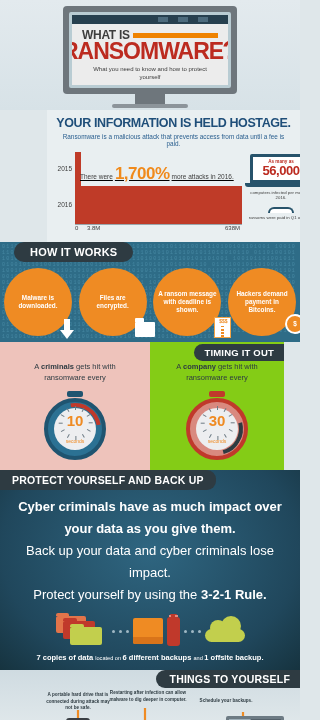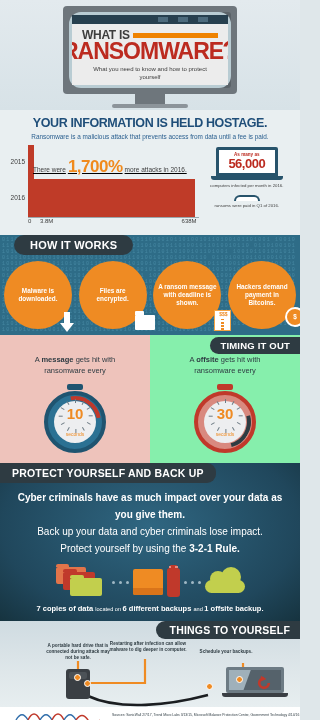--- a/index.html
+++ b/index.html
@@ -22,38 +22,38 @@
     background-image:radial-gradient(circle, rgba(150,175,190,.30) 0.6px, transparent 0.7px);
     background-size:4px 4px;
   }
   .monitor{
     position:absolute; left:63px; top:6px; width:174px; height:88px;
     background:#6e767c; border-radius:4px; padding:6px;
   }
   .monitor-shade{ position:absolute; right:6px; top:6px; bottom:6px; width:40px; background:#5b6369; border-radius:0 3px 3px 0;}
   .screen{
     position:relative; width:100%; height:100%;
-    background:#b9ccd3; padding:3px; border-radius:12px;
+    background:#b9ccd3; padding:3px; border-radius:2px;
   }
   .screen-inner{ position:relative; width:100%; height:100%; background:#ececec; overflow:hidden;}
   .titlebar{ height:9px; background:#27404f; position:relative;}
   .titlebar .tb-seg{ position:absolute; top:2px; height:5px; background:#4d6b7d;}
   .stand{ position:absolute; left:135px; top:94px; width:30px; height:11px; background:#6e767c;}
   .base{ position:absolute; left:112px; top:104px; width:76px; height:4px; background:#8c949a; border-radius:2px;}
   .hero-txt{ padding:4px 6px 0; text-align:center;}
   .what-is-row{ display:flex; align-items:center; gap:3px; padding:0 4px;}
   .what-is{ font-family:"Liberation Sans", sans-serif; font-weight:bold; font-size:12px; color:#3d3d3d; letter-spacing:-.3px; white-space:nowrap;}
   .orange-bar{ flex:1; height:5px; background:#ef8200; }
   .qmark{ font-size:26px; font-weight:bold; color:#bc2b20; line-height:.7; margin-left:-1px;}
   .ransom-word{ display:flex; align-items:baseline; justify-content:center; margin-top:-2px;}
   .ransom-word .w{ font-size:23px; font-weight:bold; color:#bc2b20; letter-spacing:-1px; line-height:1;}
   .hero-sub{ font-size:6px; color:#3d3d3d; line-height:1.35; margin-top:2px; padding:0 10px;}
 
   
-  .sec-hostage{ position:relative; background:#e9eff1; padding:6px 8px 8px; }
+  .sec-hostage{ position:relative; background:#e9eff1; padding:6px 8px 8px;margin-left:47px; }
   .sec-hostage:before{
     content:""; position:absolute; inset:0;
     background-image:radial-gradient(circle, rgba(150,175,190,.22) 0.6px, transparent 0.7px);
     background-size:4px 4px;
   }
   .sec-hostage > *{ position:relative; }
   .h1-title{ text-align:center; font-size:12.5px; font-weight:bold; color:#1f4e79; letter-spacing:-.4px;}
   .h1-sub{ text-align:center; font-size:6.4px; color:#2a5f8f; margin-top:3px;}
   .h1-sub2{ text-align:center; font-size:8.5px; font-weight:bold; color:#1f4e79; margin-top:5px;}
 
@@ -112,41 +112,41 @@
   .ico-folder:before{ content:""; position:absolute; left:0; top:-4px; width:9px; height:4px; background:#fff; border-radius:1px 1px 0 0;}
   .ico-doc{ position:absolute; right:-10px; bottom:-2px; width:17px; height:21px; background:#fff; border:1px solid #f4a445;}
   .ico-doc i{ display:block; height:1.6px; background:#ef8b23; margin:1.6px 2px;}
   .ico-doc .ddd{ font-style:normal; font-size:5px; color:#ef8b23; text-align:center; display:block; font-weight:bold; height:auto; background:none; margin:0;}
   .ico-coin{ position:absolute; right:-9px; bottom:2px; width:20px; height:20px; border-radius:50%; background:#ef8b23; border:2px solid #fff;
              color:#fff; font-size:12px; font-weight:bold; display:flex; align-items:center; justify-content:center;}
 
   
   .sec-timing{ position:relative; display:flex; height:128px;}
   .t-left{ width:150px; background:#eec3bb; position:relative;}
-  .t-right{ width:150px; background:#86efac; position:relative;}
+  .t-right{ width:134px; background:#84cc16; position:relative;}
   .t-head{ position:absolute; right:0; top:0; }
   .t-head .banner{ font-size:9.5px; padding:3px 10px; border-radius:9px 0 0 9px;}
   .t-txt{ text-align:center; font-size:7.5px; color:#2e3b42; line-height:1.5; padding-top:19px;}
   .t-txt b{ font-weight:bold;}
   .t-left .t-txt{ padding-top:19px;}
   .watch{ position:relative; width:62px; margin:7px auto 0; }
   .w-stem{ width:16px; height:6px; border-radius:2px; margin:0 auto 1px;}
   .w-body{ position:relative; width:62px; height:62px; border-radius:50%; display:flex; align-items:center; justify-content:center;}
   .w-face{ width:42px; height:42px; border-radius:50%; background:#edeef0; display:flex; flex-direction:column; align-items:center; justify-content:center;gap:11px;}
   .w-num{ font-size:15px; font-weight:bold; color:#ef8b23; line-height:1;}
   .w-sec{ font-size:5px; color:#ef8b23; margin-top:-1px;}
   .tick{ position:absolute; left:50%; top:4px; width:1.4px; height:4px; background:#6d7b84; transform-origin:50% 17px;}
   .w-arc{ position:absolute; width:52px; height:52px; border-radius:50%;
           border:4px solid transparent; border-top-color:#c0392b; transform:rotate(35deg);}
 
   
   .sec-protect{ position:relative; background:radial-gradient(ellipse at 50% 40%, #2f6681 0%, #20475c 70%, #16333f 100%); padding-bottom:8px;}
   .p-head{ position:relative; height:22px;}
   .p-head .banner{ position:absolute; left:0; top:0; font-size:10.5px; padding:4px 12px; border-radius:0 9px 9px 0;}
-  .p-txt{ text-align:center; color:#fff; font-size:10px; line-height:1.7; padding:4px 14px 0;}
+  .p-txt{ text-align:center; color:#fff; font-size:13px; line-height:1.7; padding:4px 14px 0;}
   .p-txt b{ font-weight:bold;}
   .backup-row{ display:flex; align-items:center; justify-content:center; gap:4px; margin-top:6px; height:38px;}
   .folders{ position:relative; width:52px; height:34px;}
   .fo{ position:absolute; border-radius:2px;}
   .fo:before{ content:""; position:absolute; left:0; top:-3px; width:45%; height:3px; border-radius:2px 2px 0 0; background:inherit;}
   .fo1{ left:0; top:2px; width:30px; height:17px; background:#e2744a;}
   .fo2{ left:7px; top:7px; width:32px; height:18px; background:#c0392b;}
   .fo3{ left:14px; top:13px; width:32px; height:18px; background:#c2cf4d;}
   .dots{ display:flex; gap:4px;}
   .dot{ width:3px; height:3px; background:#9fb8c4; border-radius:50%;}
@@ -319,21 +319,21 @@
       <div class="circ">
         <span>Hackers demand payment in Bitcoins.</span>
         <span class="ico-coin">$</span>
       </div>
     </div>
   </div>
 
   <div class="sec-timing">
     <div class="t-left">
       <div class="t-txt">
-        <span>A </span><b>message</b><span> gets hit with</span><br>
+        <span>A </span><b>criminals</b><span> gets hit with</span><br>
         <span>ransomware every</span>
       </div>
       <div class="watch">
         <div class="w-stem" style="background:#1f5470"></div>
         <div class="w-body" style="background:#2b7193;border:4px solid #1f5470">
           <div class="w-arc"></div>
           <div class="w-face">
             <div class="w-num">10</div>
             <div class="w-sec">seconds</div>
           </div>
@@ -351,21 +351,21 @@
           <span class="tick" style="transform:rotate(330deg)"></span>
         </div>
       </div>
     </div>
 
     <div class="t-right">
       <div class="t-head">
         <span class="banner">TIMING IT OUT</span>
       </div>
       <div class="t-txt">
-        <span>A </span><b>offsite</b><span> gets hit with</span><br>
+        <span>A </span><b>company</b><span> gets hit with</span><br>
         <span>ransomware every</span>
       </div>
       <div class="watch">
         <div class="w-stem" style="background:#c0392b"></div>
         <div class="w-body" style="background:#d9897f;border:4px solid #c0392b">
           <div class="w-arc" style="border-top-color:#2e3b42;transform:rotate(120deg)"></div>
           <div class="w-face">
             <div class="w-num">30</div>
             <div class="w-sec">seconds</div>
           </div>

